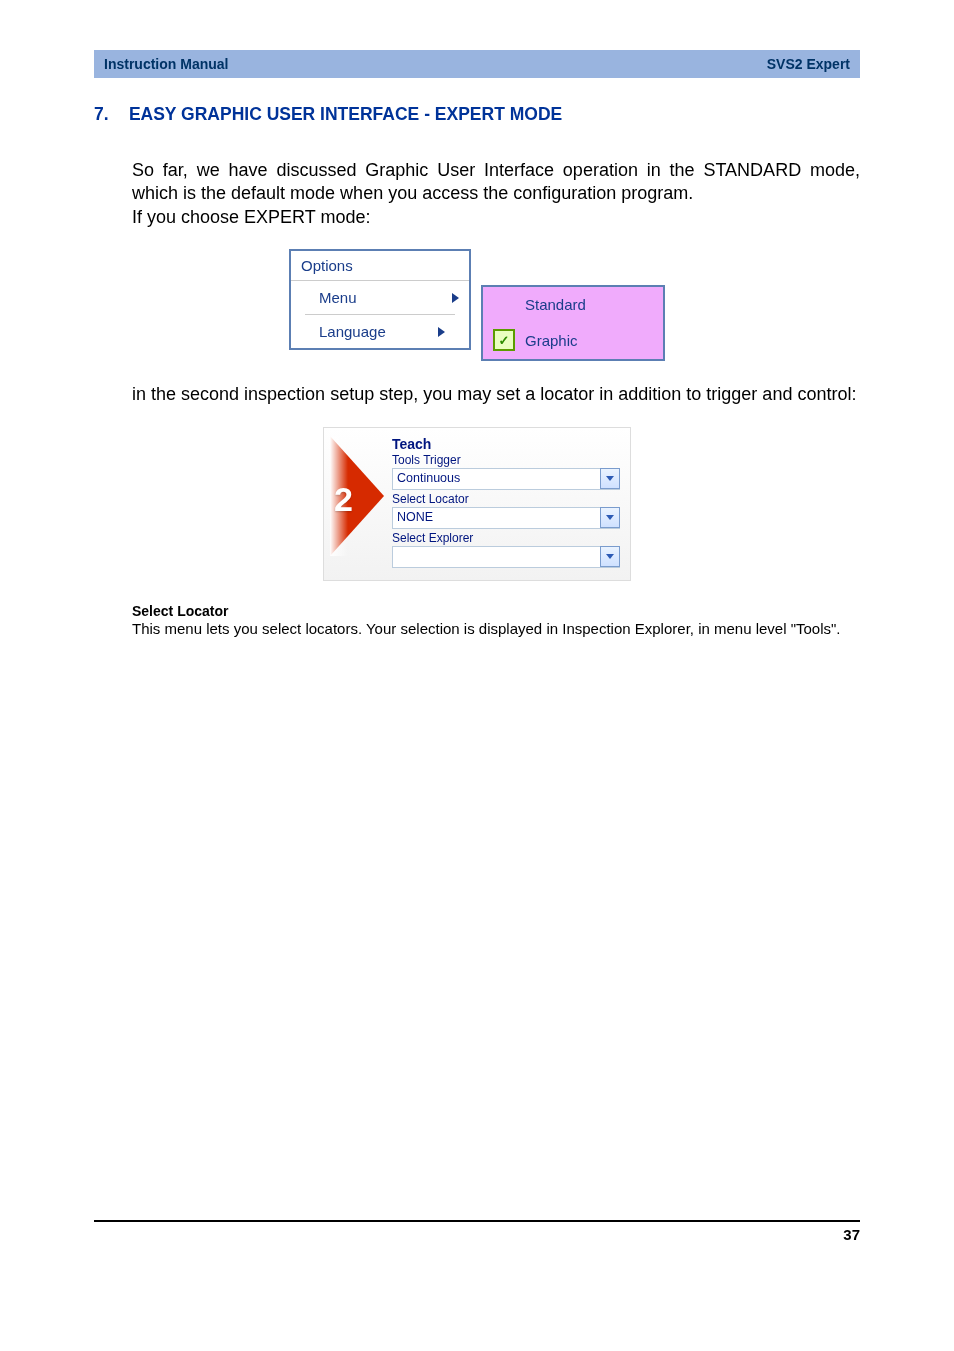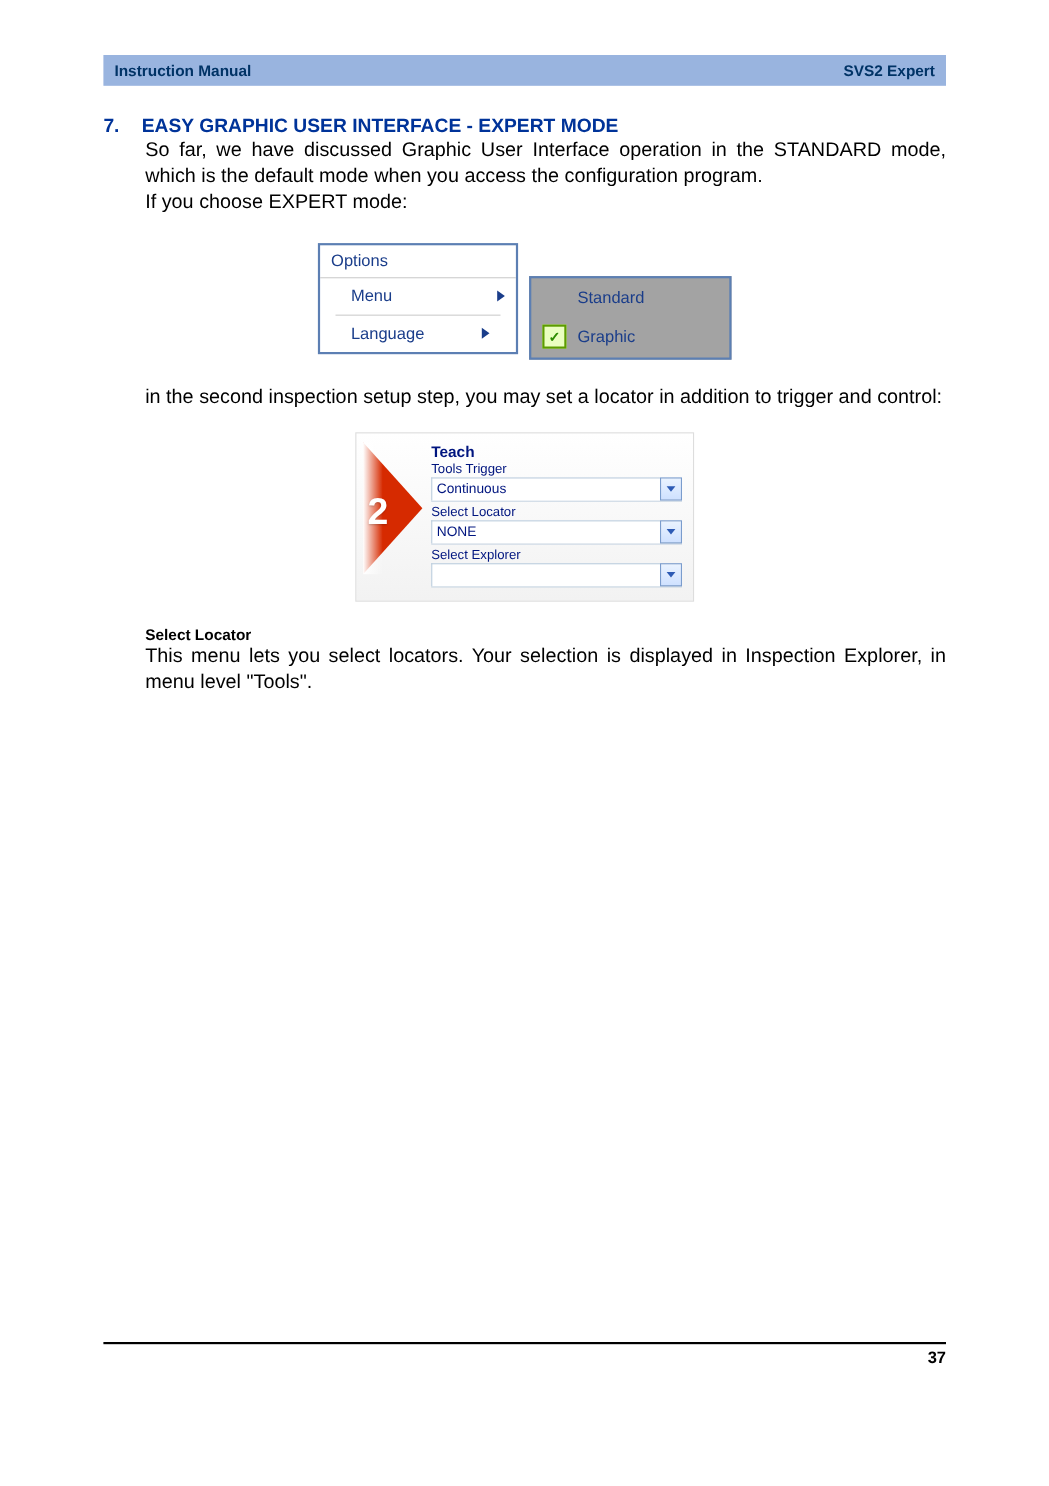--- a/index.html
+++ b/index.html
@@ -24,41 +24,42 @@
     padding: 6px 10px;
     font-weight: bold;
     font-size: 14px;
     color: #003366;
     margin-bottom: 26px;
   }
   .section-heading {
     color: #003399;
     font-weight: bold;
     font-size: 17.5px;
+    margin-bottom: 34px;
   }
   .section-heading .num {
     display: inline-block;
     width: 30px;
   }
   .body-text {
     margin-left: 38px;
     text-align: justify;
     line-height: 1.3;
     font-size: 18px;
     margin-bottom: 20px;
   }
   .figure-wrap {
     text-align: center;
     margin-bottom: 22px;
   }
   
   .options-fig {
     display: inline-flex;
     gap: 10px;
-    align-items: center;
+    align-items: flex-start;
   }
   .menu-col1 {
     border: 2px solid #5c7fb3;
     width: 178px;
     background: #fff;
     font-size: 15px;
     color: #1a3d8a;
   }
   .menu-col1 .options-title {
     padding: 6px 10px 6px 10px;
@@ -81,21 +82,21 @@
   .arrow-right {
     width: 0; height: 0;
     border-top: 5px solid transparent;
     border-bottom: 5px solid transparent;
     border-left: 7px solid #1a3d8a;
     display: inline-block;
   }
   .menu-col2 {
     border: 2px solid #5c7fb3;
     width: 180px;
-    background: #a3a3a3;
+    background: #f0abfc;
     margin-top: 36px;
     font-size: 15px;
     color: #1a3d8a;
   }
   .menu-col2 .row {
     display: flex;
     align-items: center;
     padding: 8px 10px;
     gap: 10px;
     text-align: left;
@@ -179,21 +180,21 @@
   .dd-arrow {
     width: 0; height: 0;
     border-left: 4px solid transparent;
     border-right: 4px solid transparent;
     border-top: 5px solid #2d5bb5;
   }
   .subhead-bold { font-weight: bold; margin-left: 38px; }
   .sub-para {
     margin-left: 38px;
     text-align: justify;
-    font-size: 18px;
+    font-size: 15px;
     line-height: 1.3;
   }
   .footer {
     position: absolute;
     bottom: 34px;
     left: 94px; right: 94px;
     border-top: 2px solid #000;
     text-align: right;
     padding-top: 4px;
     font-weight: bold;

